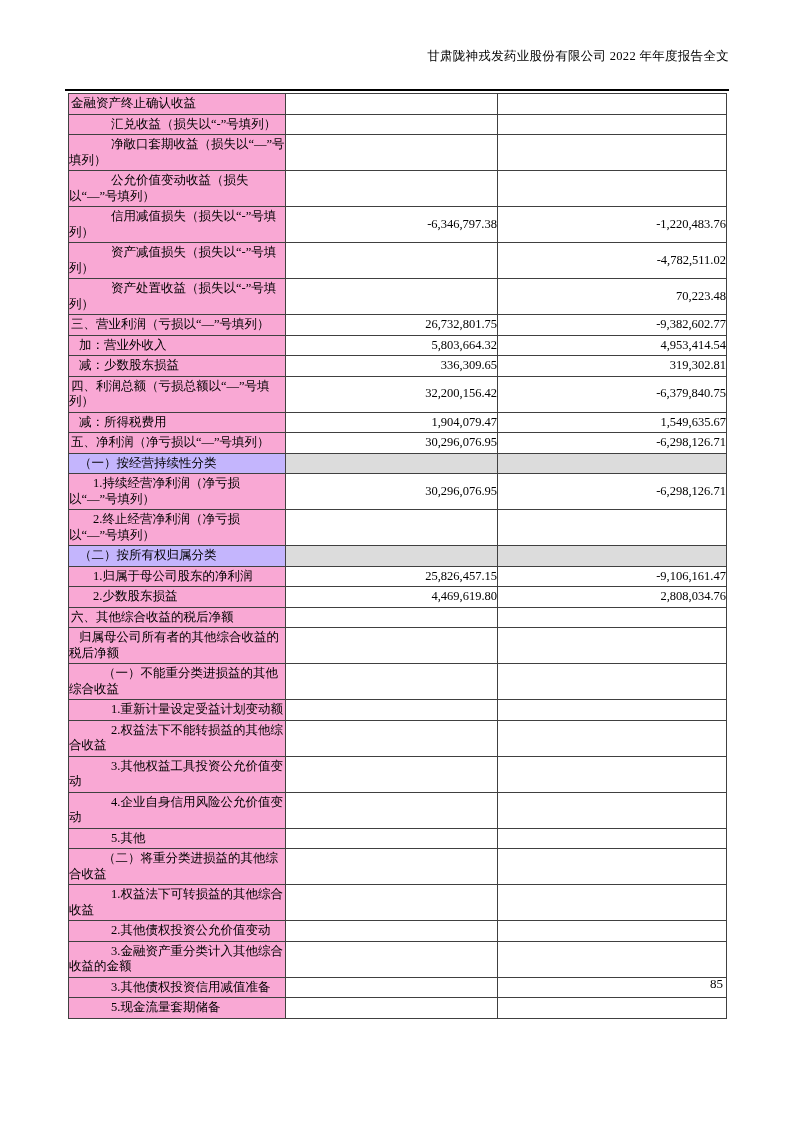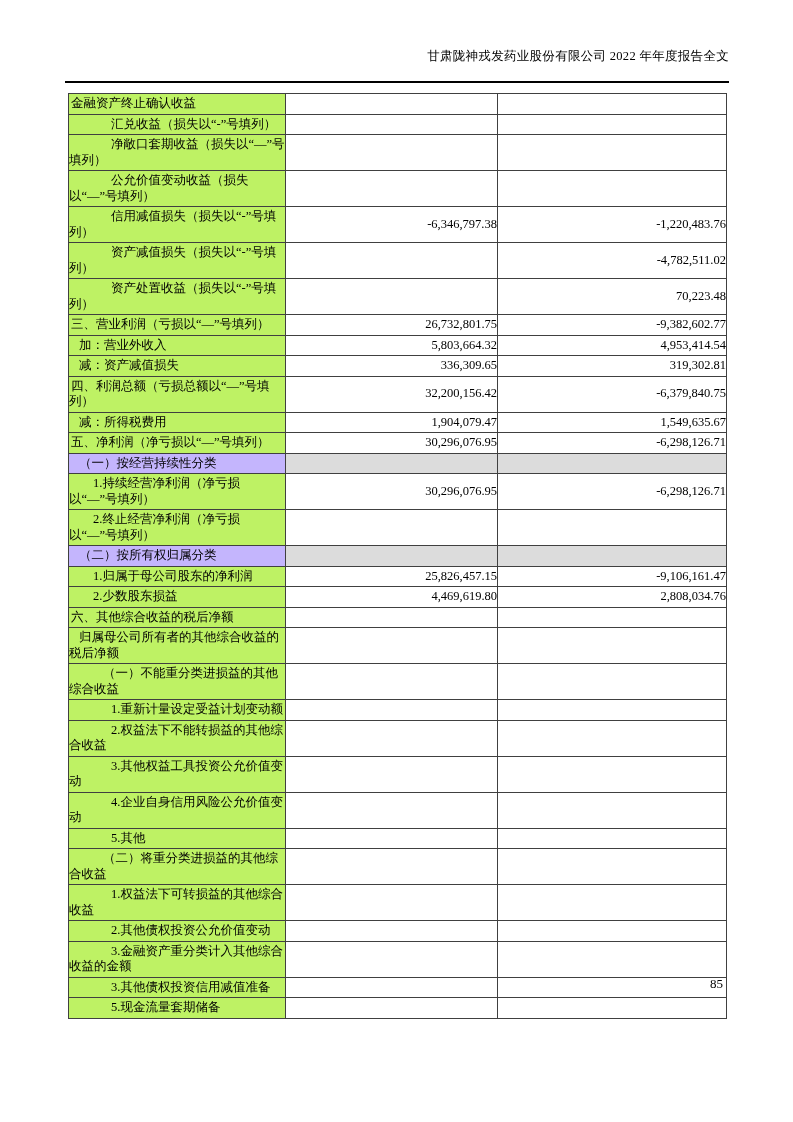--- a/index.html
+++ b/index.html
@@ -10,41 +10,41 @@
     font-family:"Liberation Serif","DejaVu Serif",serif;
     color:#000000;
     overflow:hidden;
   }
   .header {
     position:absolute;
     top:48px; left:65px; width:664px;
     text-align:right;
     font-size:12.5px;
     letter-spacing:0.3px;
-    padding-bottom:16px;
+    padding-bottom:24px;
     border-bottom:2.5px solid #000000;
   }
   table.fin {
     position:absolute;
     top:93px; left:68px;
     width:658px;
     border-collapse:collapse;
     table-layout:fixed;
     font-size:12.5px;
     line-height:15.5px;
   }
   table.fin td {
     border:1px solid #404040;
     padding:2px 0;
     vertical-align:middle;
     word-break:break-all;
     overflow:hidden;
   }
   td.c-label {
-    background:#bef264;
+    background:#f9a8d4;
     padding-left:4px;
     padding-right:3px;
   }
   tr.shaded td { background:#c4b5fd; }
   td.c-num { text-align:right; background:#ffffff; }
   tr.shaded td.c-num { background:#dcdcdc; }
   td.c2 { padding-right:8px; }
   td.c3 { padding-right:16px; }
   .ind-0 { text-indent:2px; }
   .ind-1 { text-indent:10px; }
@@ -112,21 +112,21 @@
           <td class="c-label ind-0">三、营业利润（亏损以“—”号填列）</td>
           <td class="c-num c2">26,732,801.75</td>
           <td class="c-num c3">-9,382,602.77</td>
         </tr>
         <tr>
           <td class="c-label ind-1">加：营业外收入</td>
           <td class="c-num c2">5,803,664.32</td>
           <td class="c-num c3">4,953,414.54</td>
         </tr>
         <tr>
-          <td class="c-label ind-1">减：资产减值损失</td>
+          <td class="c-label ind-1">减：少数股东损益</td>
           <td class="c-num c2">336,309.65</td>
           <td class="c-num c3">319,302.81</td>
         </tr>
         <tr>
           <td class="c-label ind-0">四、利润总额（亏损总额以“—”号填列）</td>
           <td class="c-num c2">32,200,156.42</td>
           <td class="c-num c3">-6,379,840.75</td>
         </tr>
         <tr>
           <td class="c-label ind-1">减：所得税费用</td>

